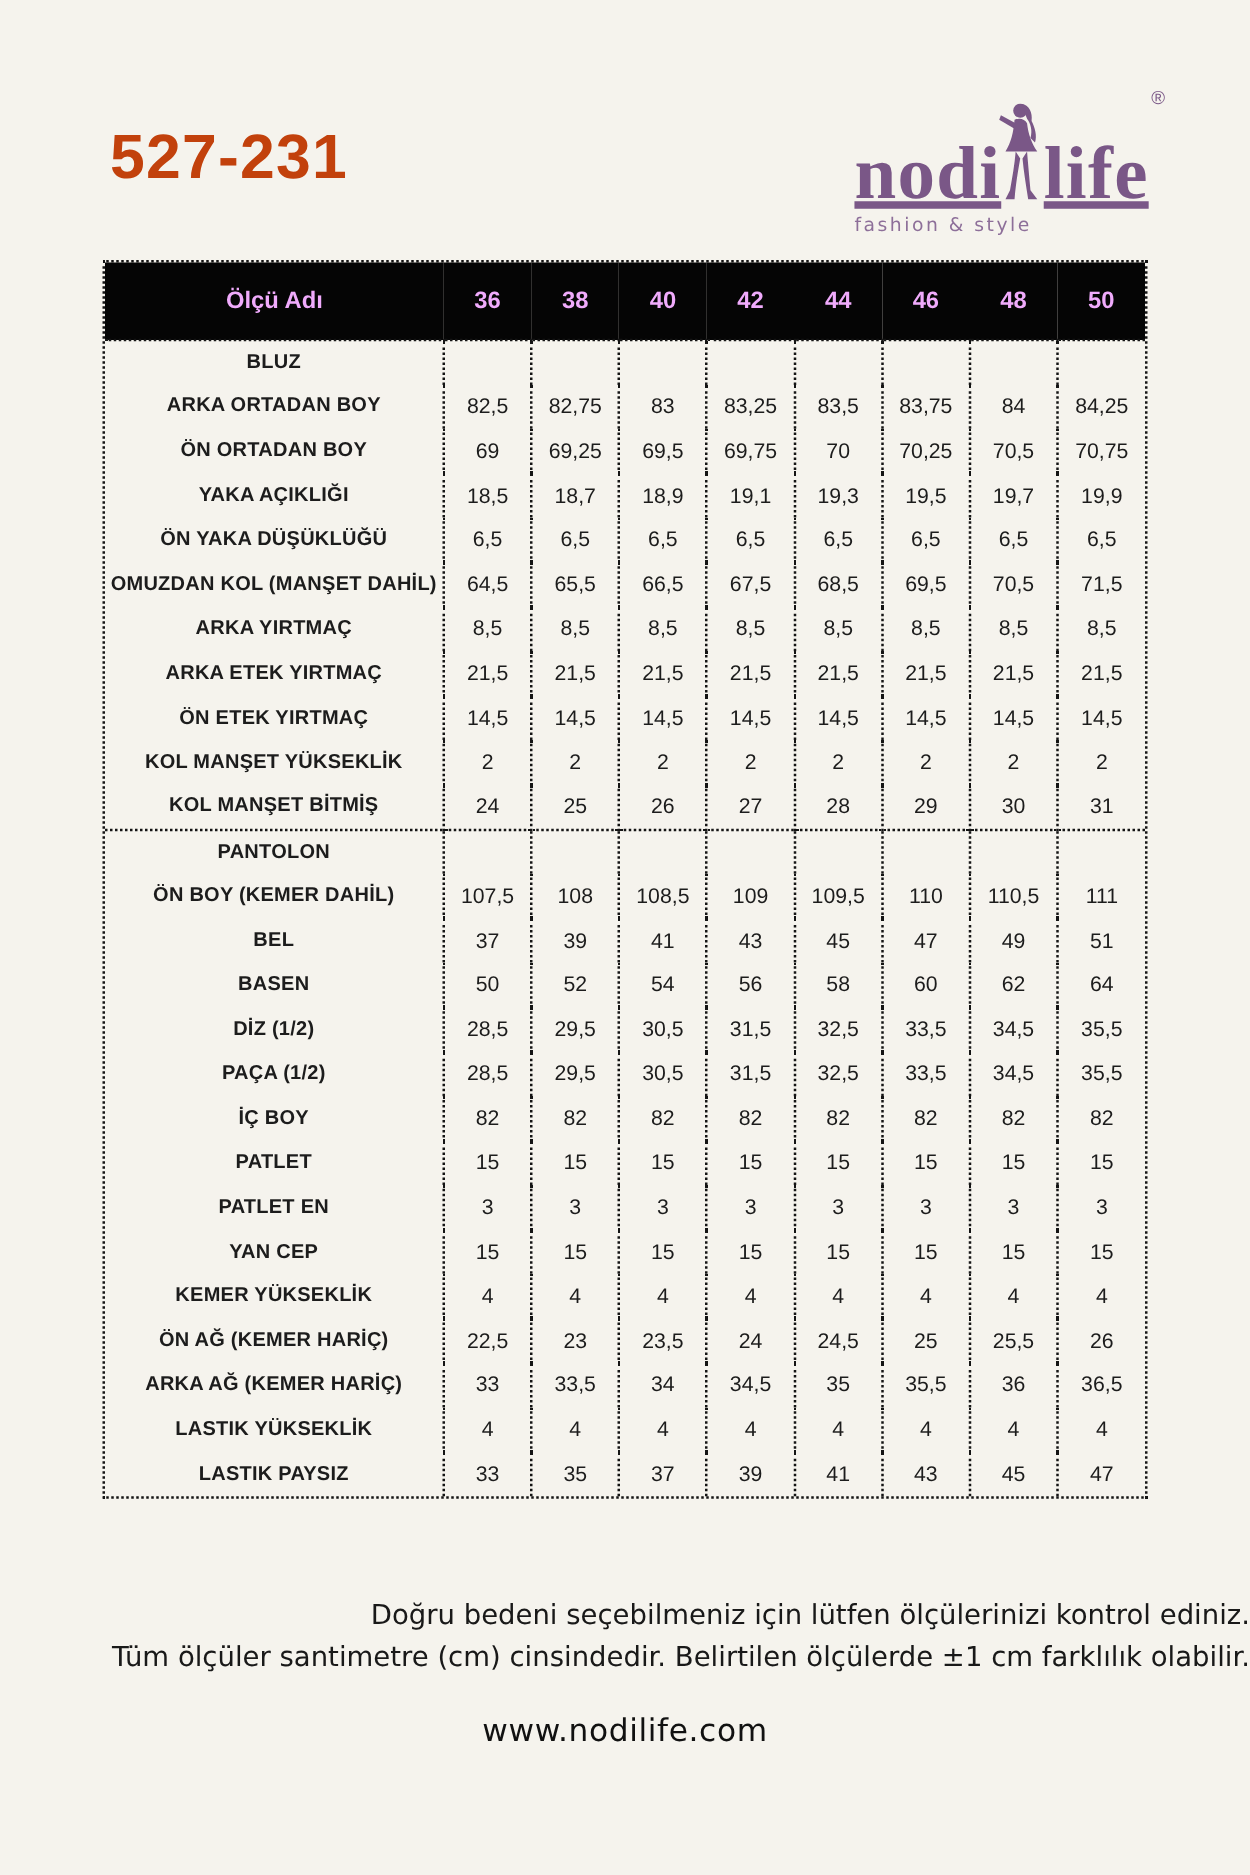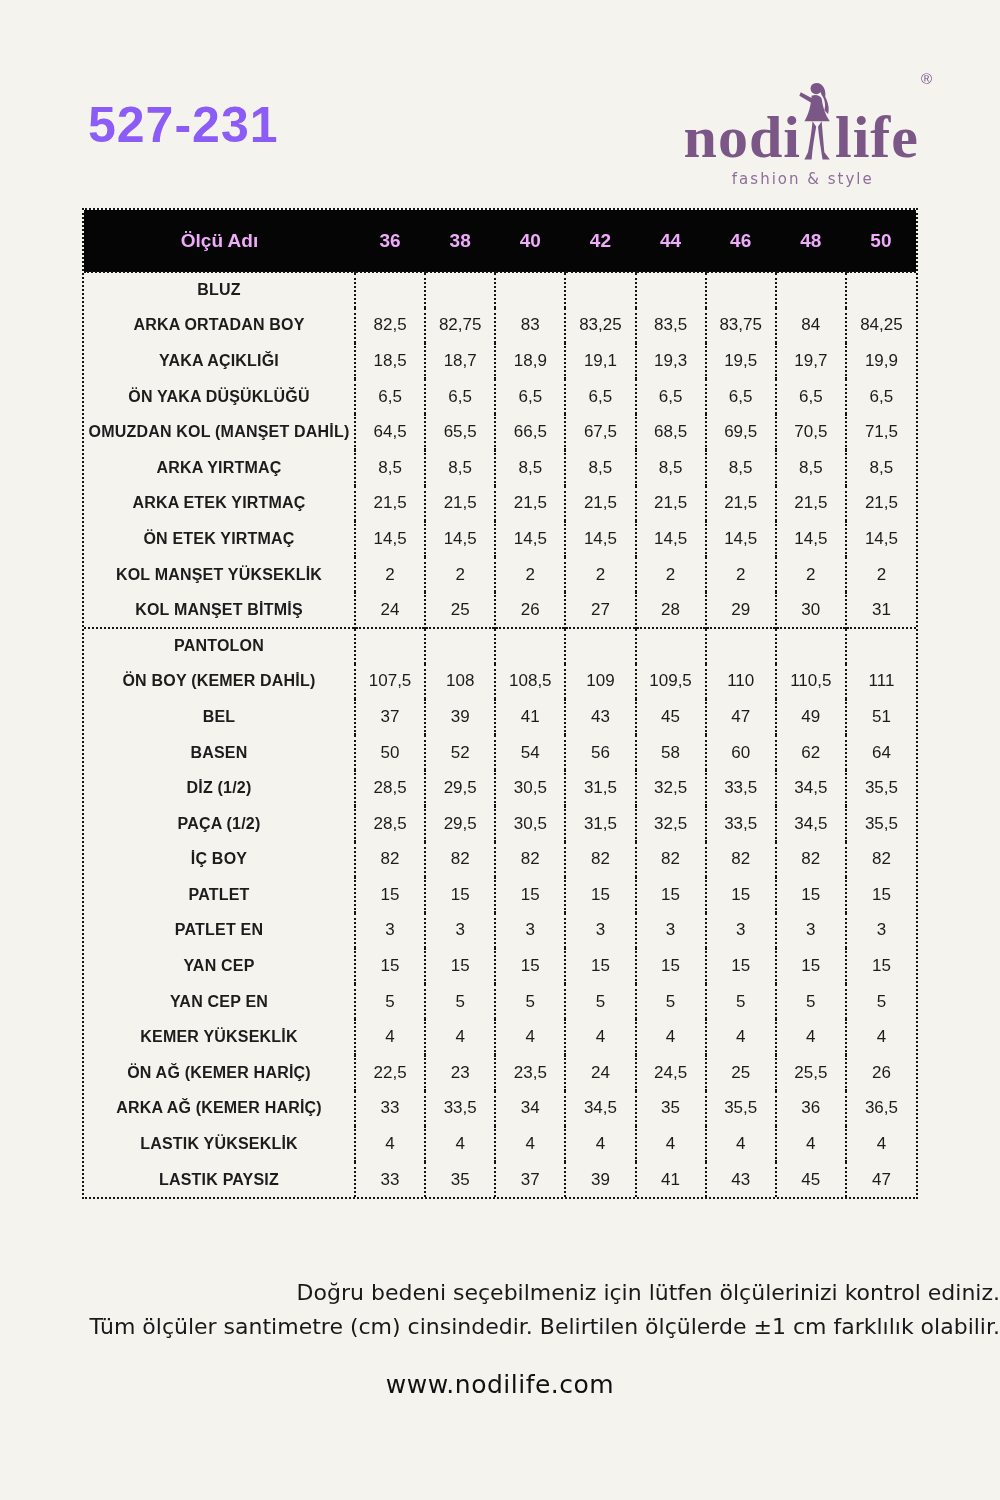--- a/index.html
+++ b/index.html
@@ -8,32 +8,32 @@
     width: 1000px; height: 1500px;
     background: #f5f3ed;
     font-family: "Liberation Sans", sans-serif;
     position: relative;
     color: #1b1b1b;
   }
 
   
   .product-code {
     position: absolute; left: 88px; top: 96px;
-    font-size: 50px; font-weight: 800; letter-spacing: 1px; color: #8b5cf6;
+    font-size: 50px; font-weight: 800; letter-spacing: 1px; color: #c2410c;
   }
   .logo { position: absolute; right: 70px; top: 74px; color: #7a5787; }
   .logo-row { display: flex; align-items: flex-end; }
   .logo-text {
     font-family: "Liberation Serif", serif;
-    font-size: 60px; font-weight: 600; line-height: 0.95; letter-spacing: 1px;
+    font-size: 60px; font-weight: 600; line-height: 0.95; letter-spacing: 1px; text-decoration: underline;
   }
   .logo-mark { margin: 0 -3px; position: relative; top: 6px; }
   .reg { font-size: 15px; align-self: flex-start; position: relative; top: -4px; left: 2px; }
   .tagline {
-    text-align: center; font-size: 15px; letter-spacing: 2px;
+    text-align: left; font-size: 15px; letter-spacing: 2px;
     color: #8d6f99; margin-top: 4px; padding-right: 8px;
     font-family: "DejaVu Sans", sans-serif;
   }
 
   
   .size-table-wrap {
     position: absolute; left: 82px; top: 208px; width: 836px;
     border: 2px dotted #141414;
     background: #f5f3ed;
   }
@@ -125,20 +125,31 @@
           <td class="value-cell">82,5</td>
           <td class="value-cell">82,75</td>
           <td class="value-cell">83</td>
           <td class="value-cell">83,25</td>
           <td class="value-cell">83,5</td>
           <td class="value-cell">83,75</td>
           <td class="value-cell">84</td>
           <td class="value-cell">84,25</td>
         </tr>
         <tr>
+          <td class="label-cell">ÖN ORTADAN BOY</td>
+          <td class="value-cell">69</td>
+          <td class="value-cell">69,25</td>
+          <td class="value-cell">69,5</td>
+          <td class="value-cell">69,75</td>
+          <td class="value-cell">70</td>
+          <td class="value-cell">70,25</td>
+          <td class="value-cell">70,5</td>
+          <td class="value-cell">70,75</td>
+        </tr>
+        <tr>
           <td class="label-cell">YAKA AÇIKLIĞI</td>
           <td class="value-cell">18,5</td>
           <td class="value-cell">18,7</td>
           <td class="value-cell">18,9</td>
           <td class="value-cell">19,1</td>
           <td class="value-cell">19,3</td>
           <td class="value-cell">19,5</td>
           <td class="value-cell">19,7</td>
           <td class="value-cell">19,9</td>
         </tr>
@@ -323,31 +334,20 @@
           <td class="value-cell">15</td>
           <td class="value-cell">15</td>
           <td class="value-cell">15</td>
           <td class="value-cell">15</td>
           <td class="value-cell">15</td>
           <td class="value-cell">15</td>
           <td class="value-cell">15</td>
           <td class="value-cell">15</td>
         </tr>
         <tr>
-          <td class="label-cell">YAN CEP EN</td>
-          <td class="value-cell">5</td>
-          <td class="value-cell">5</td>
-          <td class="value-cell">5</td>
-          <td class="value-cell">5</td>
-          <td class="value-cell">5</td>
-          <td class="value-cell">5</td>
-          <td class="value-cell">5</td>
-          <td class="value-cell">5</td>
-        </tr>
-        <tr>
           <td class="label-cell">KEMER YÜKSEKLİK</td>
           <td class="value-cell">4</td>
           <td class="value-cell">4</td>
           <td class="value-cell">4</td>
           <td class="value-cell">4</td>
           <td class="value-cell">4</td>
           <td class="value-cell">4</td>
           <td class="value-cell">4</td>
           <td class="value-cell">4</td>
         </tr>

